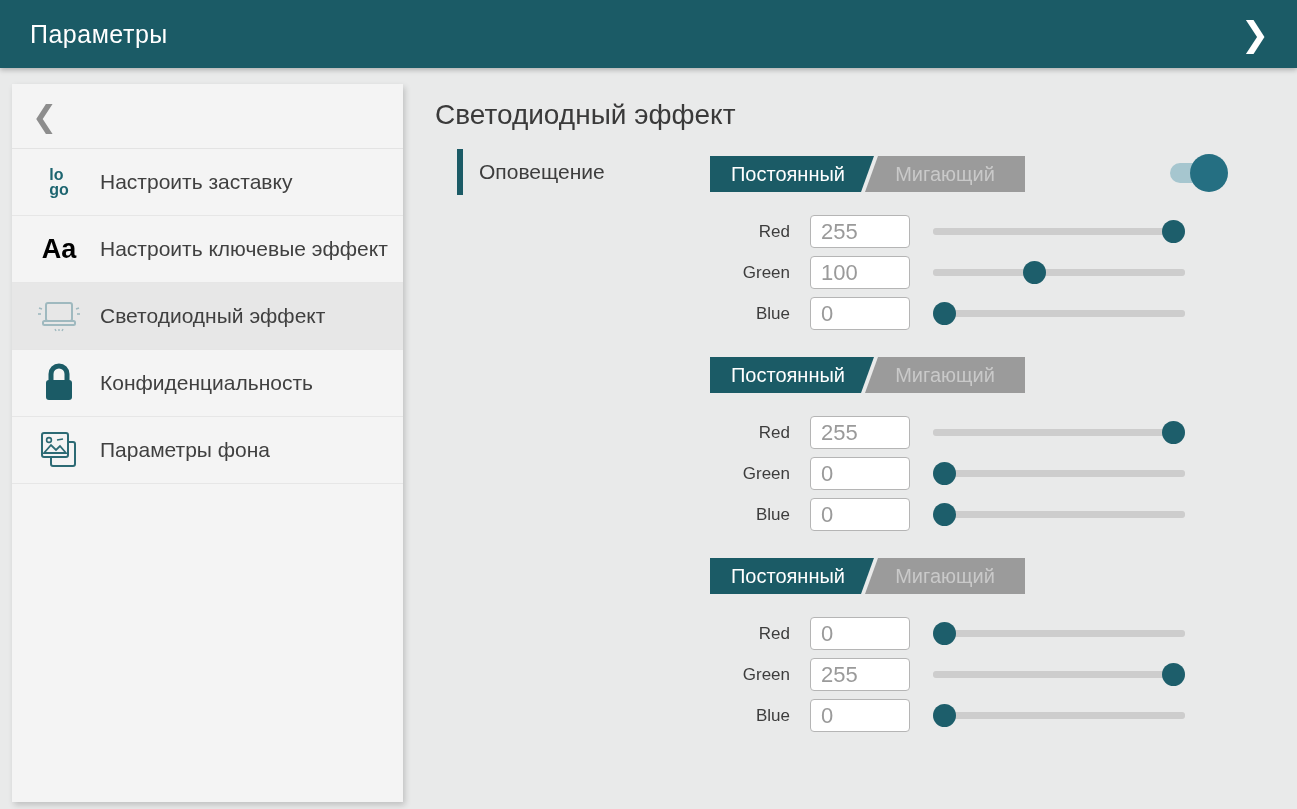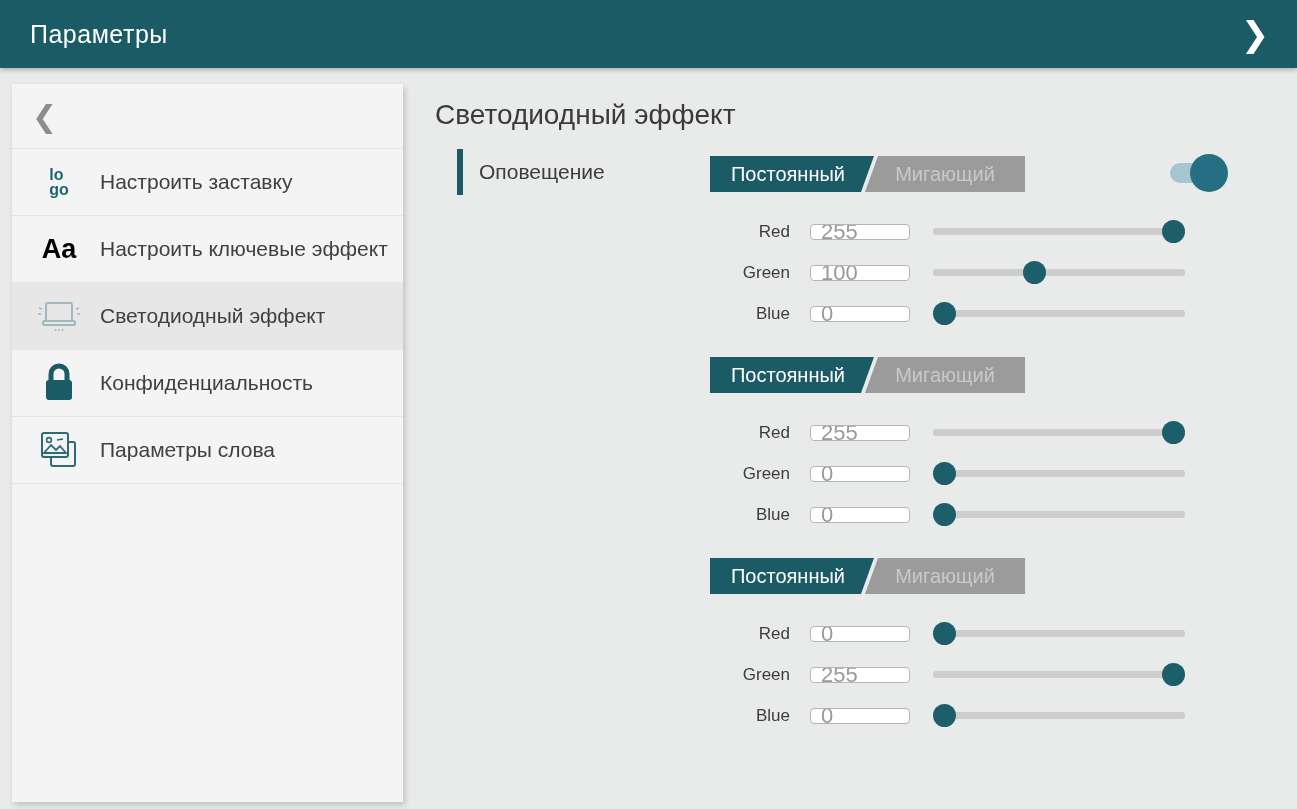--- a/index.html
+++ b/index.html
@@ -111,21 +111,21 @@
   }
 
   
   .rgb-rows { position: absolute; top: 67px; left: 0; width: 862px; }
   .rgb-row { position: relative; height: 33px; margin-bottom: 8px; display: flex; align-items: center; }
   .ch-label {
     position: absolute; left: 0; width: 355px; text-align: right;
     font-size: 17px; color: #3d3d3d;
   }
   .ch-input {
-    position: absolute; left: 375px; width: 100px; height: 16px;
+    position: absolute; left: 375px; width: 100px; height: 33px;
     background: #ffffff; border: 1px solid #b5b5b5; border-radius: 4px;
     font-size: 22px; color: #9a9a9a; padding: 0 10px;
     font-family: "Liberation Sans", sans-serif;
     outline: none;
   }
   .slider { position: absolute; left: 498px; width: 252px; height: 33px; cursor: pointer; }
   .slider .track {
     position: absolute; top: 13px; left: 0; width: 252px; height: 7px;
     background: #cdcdcd; border-radius: 3px;
   }
@@ -197,21 +197,21 @@
   <div class="side-item">
     <span class="side-icon">
       <svg class="icon-svg" width="42" height="42" viewBox="0 0 42 42">
         <rect x="13" y="13" width="24" height="24" rx="2" fill="none" stroke="#2c6a74" stroke-width="2"></rect>
         <rect x="4" y="4" width="26" height="24" rx="2" fill="#f4f4f4" stroke="#2c6a74" stroke-width="2"></rect>
         <path d="M6 24 l7 -8 l5 5 l4 -4 l6 7 z" fill="none" stroke="#2c6a74" stroke-width="1.8"></path>
         <circle cx="11" cy="11" r="2.4" fill="none" stroke="#2c6a74" stroke-width="1.6"></circle>
         <line x1="19" y1="11" x2="25" y2="10" stroke="#2c6a74" stroke-width="1.6"></line>
       </svg>
     </span>
-    <span class="side-label">Параметры слова</span>
+    <span class="side-label">Параметры фона</span>
   </div>
 </div>
 
 <div class="main">
   <div class="main-title">Светодиодный эффект</div>
 
   <div class="section section-0">
     <div class="section-head">
       <div class="section-bar"></div>
       <div class="section-label">Оповещение</div>

